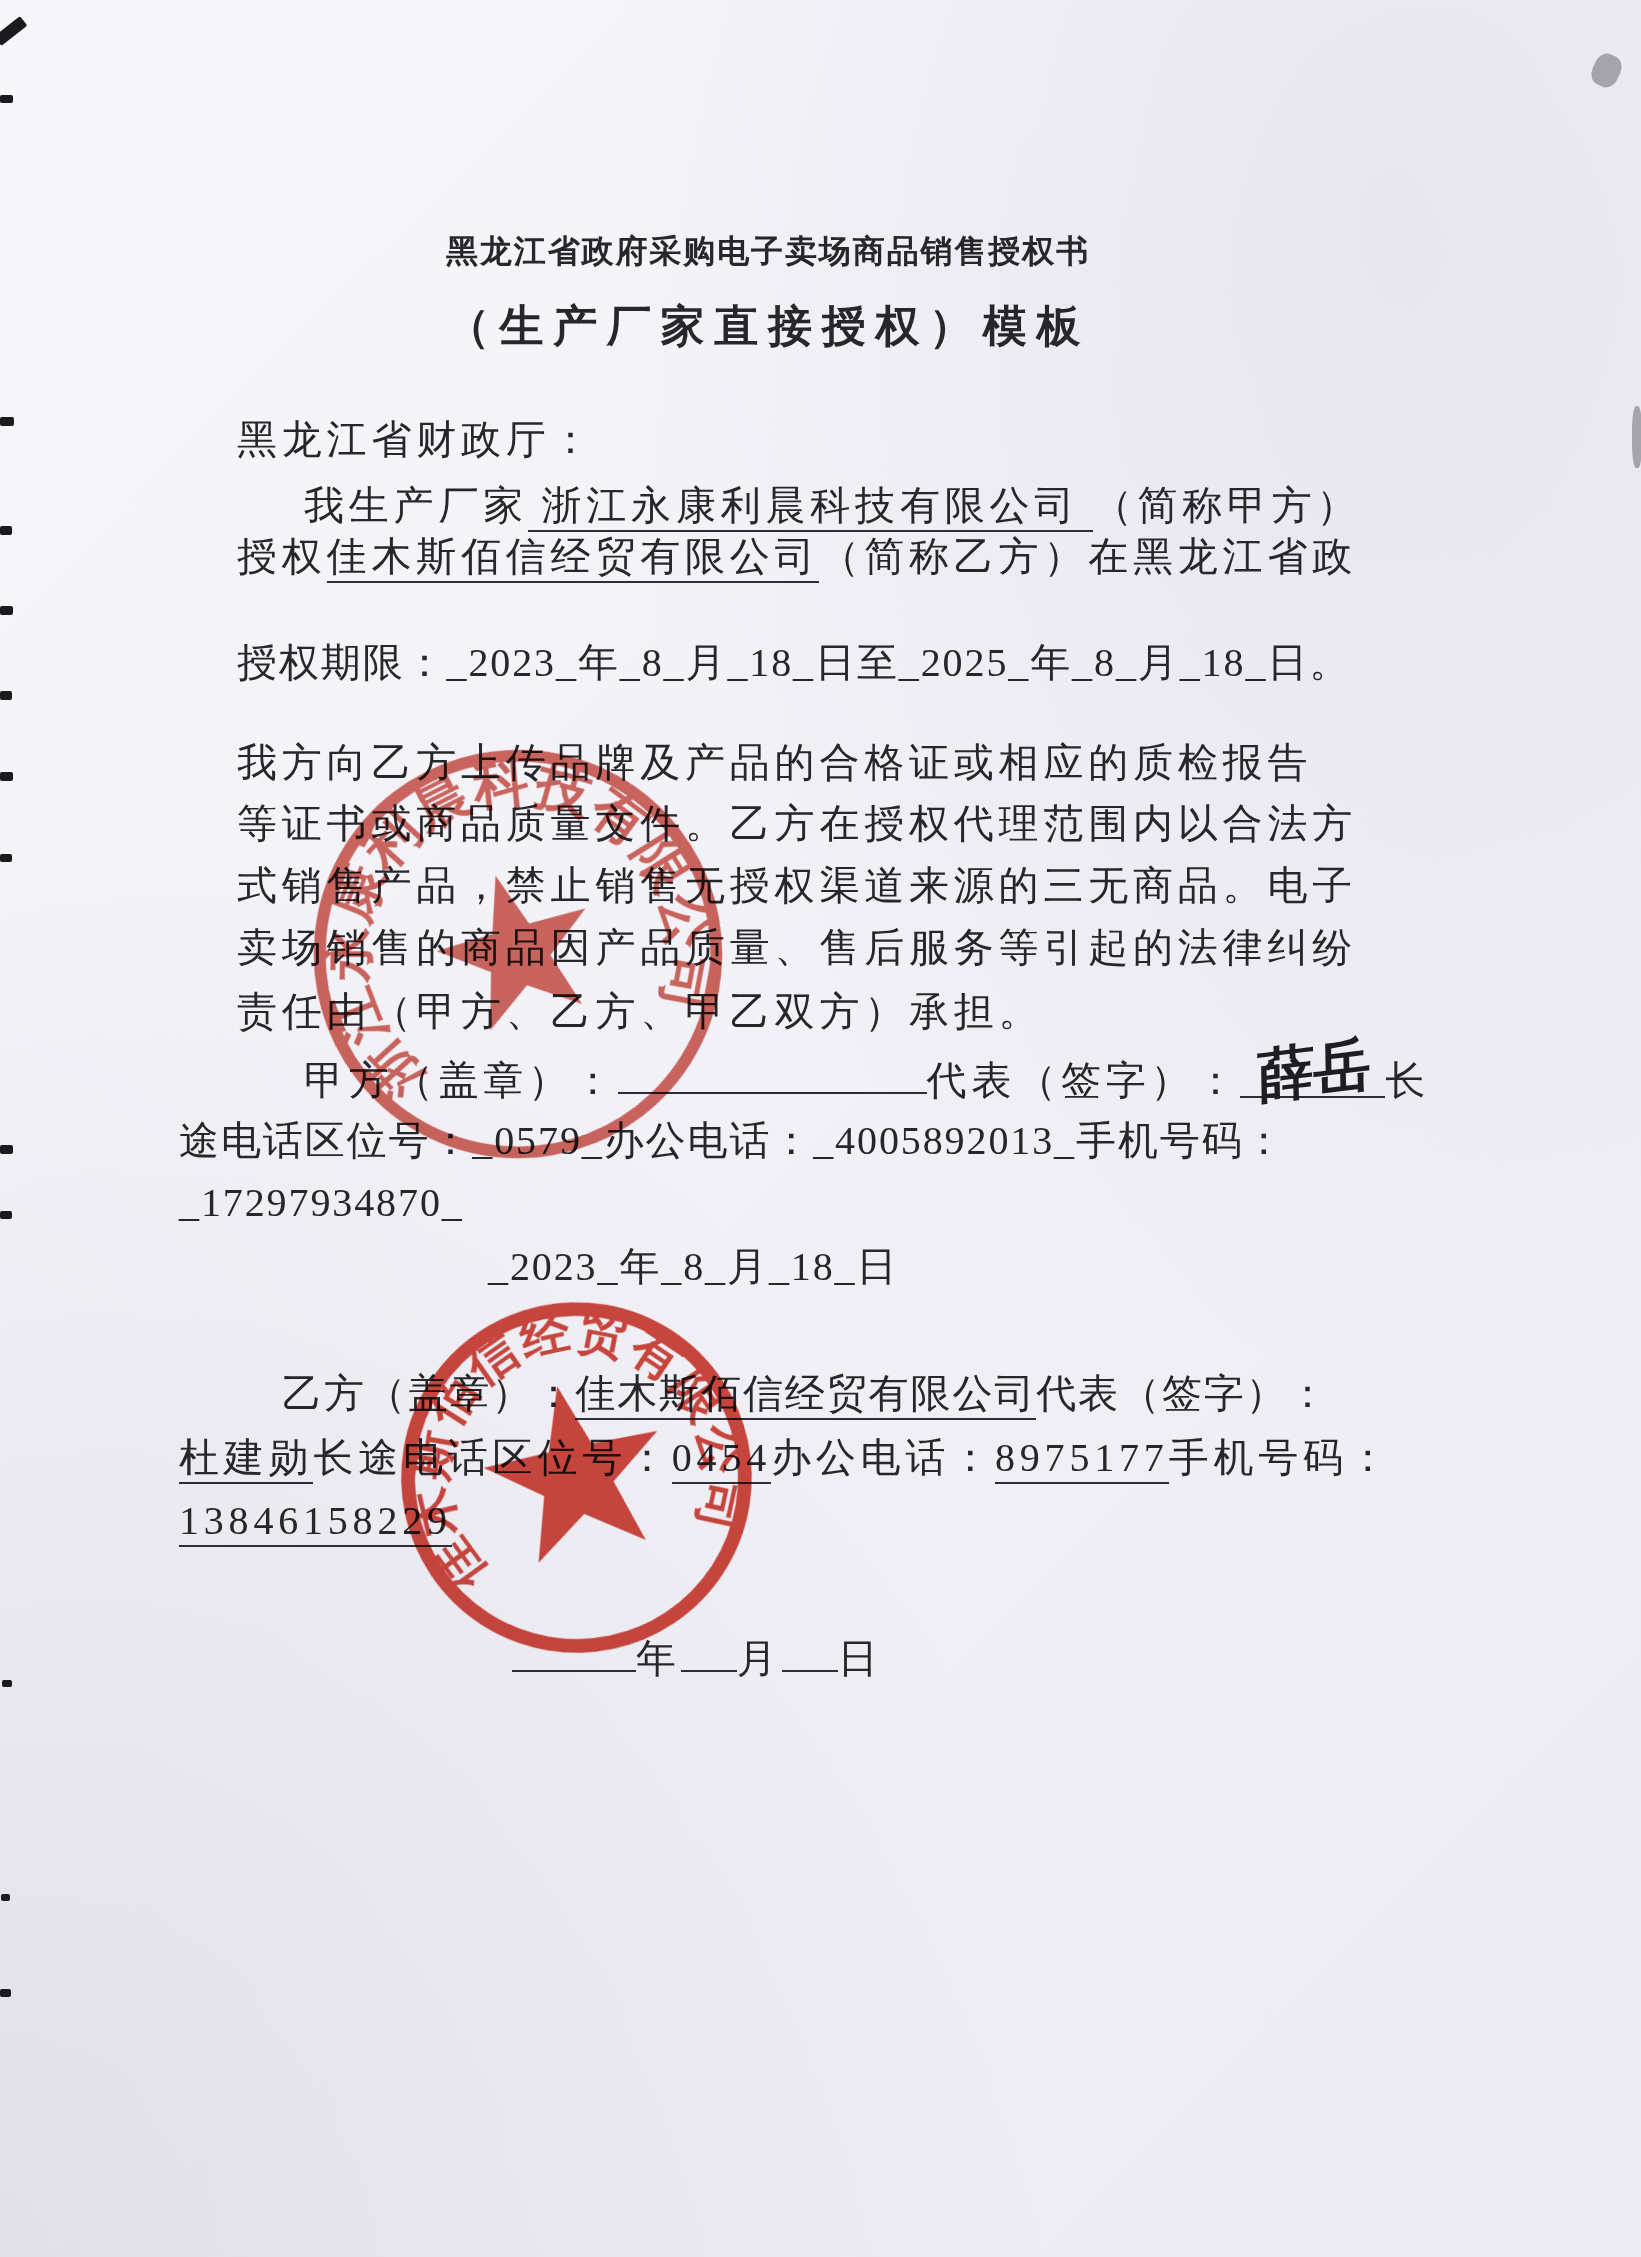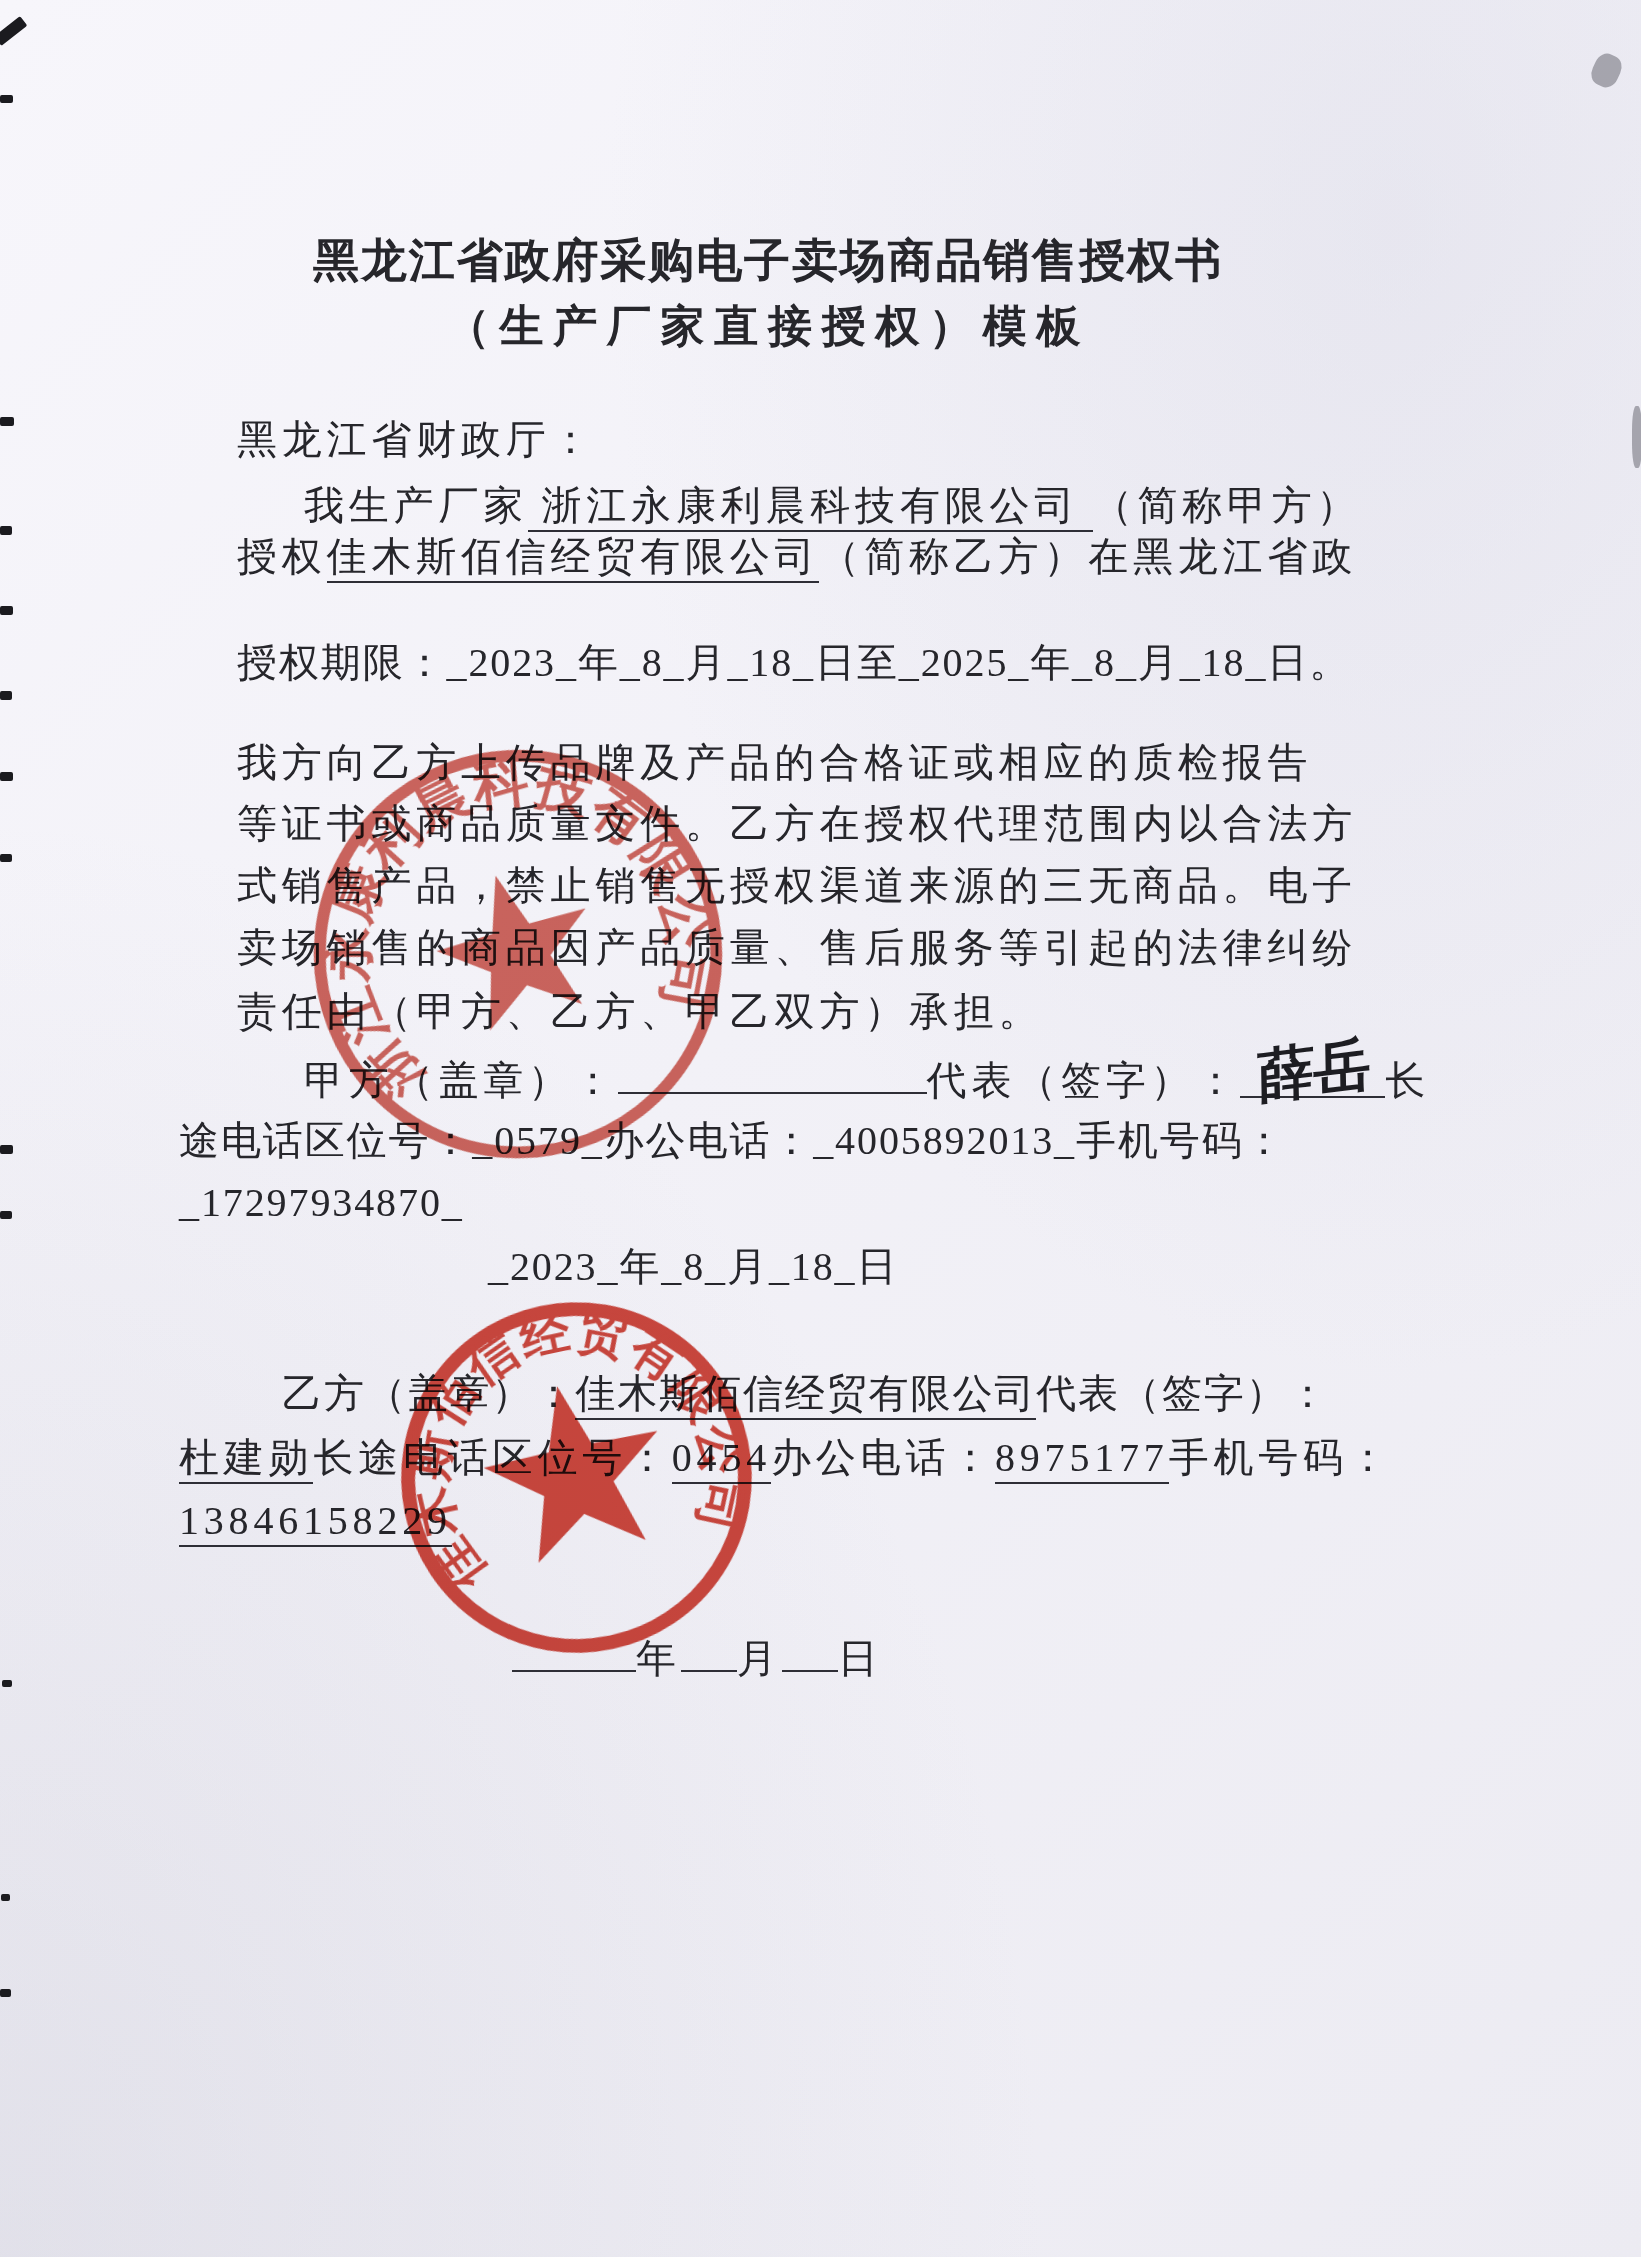--- a/index.html
+++ b/index.html
@@ -9,21 +9,21 @@
     background:
       radial-gradient(ellipse at 85% 10%, rgba(210,210,225,.35), transparent 40%),
       radial-gradient(ellipse at 0% 100%, rgba(190,190,205,.30), transparent 45%),
       linear-gradient(135deg,#f7f6fb 0%,#f2f1f7 45%,#ecebf2 100%);
     font-family:"Liberation Serif","DejaVu Serif",serif;
     color:#26262b;
     overflow:hidden;
   }
   .title{position:absolute;left:237px;width:1062px;text-align:center;
     font-weight:bold;white-space:nowrap;}
-  .title1{top:230px;font-size:46px;letter-spacing:1.9px;}
+  .title1{top:230px;font-size:32px;letter-spacing:1.9px;}
   .title2{top:297px;font-size:44px;letter-spacing:9.7px;}
   .line{position:absolute;white-space:nowrap;font-size:40px;letter-spacing:4.8px;line-height:1.15;}
   .tight{letter-spacing:1.9px;}
   .u{border-bottom:2.9px solid #2e2e36;padding-bottom:1.9px;}
   .upad{padding-left:13.5px;padding-right:13.5px;}
   .blank{display:inline-block;border-bottom:2.9px solid #2e2e36;height:1em;vertical-align:baseline;}
   .sig-line{display:inline-block;border-bottom:2.9px solid #2e2e36;min-width:145px;height:1.1em;text-align:center;}
   .handwriting{display:inline-block;font-weight:700;font-size:58px;line-height:.8;
     transform:rotate(-7deg) skewX(-6deg);color:#1d1d22;letter-spacing:-1.9px;position:relative;top:-3.9px;}
   .stamp{position:absolute;mix-blend-mode:multiply;opacity:.82;filter:blur(0.4px);}

